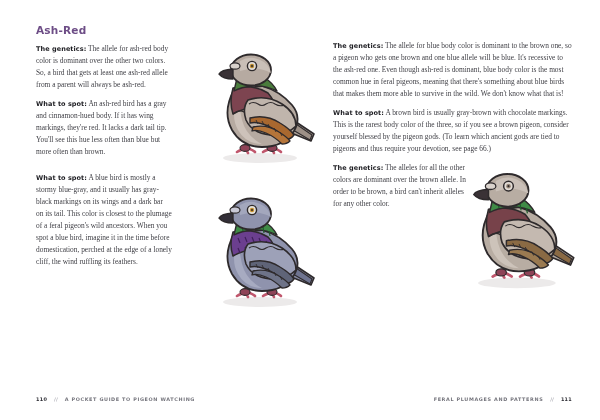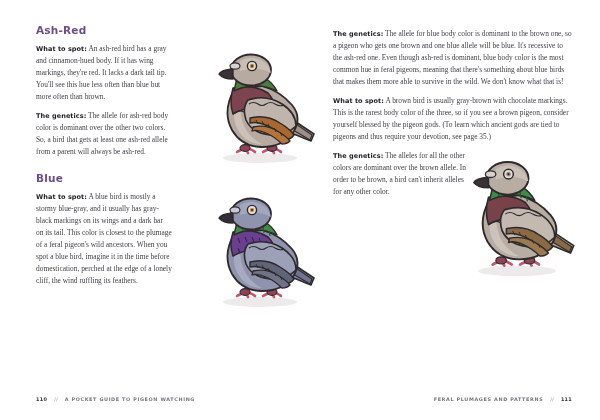--- a/index.html
+++ b/index.html
@@ -21,21 +21,21 @@
     background: #ffffff;
     display: flex;
   }
   .page {
     position: relative;
     width: 300px;
     height: 420px;
     box-sizing: border-box;
   }
   .page-left  { padding: 24px 20px 0 36px; }
-  .page-right { padding: 28px 28px 0 33px; }
+  .page-right { padding: 40px 28px 0 33px; }
 
   
   .heading {
     font-family: "DejaVu Sans", sans-serif;
     font-weight: bold;
     font-size: 10.5px;
     letter-spacing: 0.02em;
     color: #6d4d86;
     margin: 0 0 7px 0;
   }
@@ -140,23 +140,23 @@
           <ellipse cx="31" cy="28" rx="5" ry="3.2" fill="#d9d2cc" stroke="#2e2a2c" stroke-width="1.2"></ellipse>
 
           <circle cx="48" cy="28" r="4.6" fill="#e2dcd6" stroke="#2e2a2c" stroke-width="1.4"></circle>
           <circle cx="48" cy="28" r="2.2" fill="#b8892f"></circle>
           <circle cx="48" cy="28" r="1" fill="#2e2a2c"></circle>
         </svg>
       </div>
 
       <h2 class="heading">Ash-Red</h2>
 
+      <p class="para col-narrow"><span class="lead">The genetics:</span><span> The allele for ash-red body color is dominant over the other two colors. So, a bird that gets at least one ash-red allele from a parent will always be ash-red.</span></p>
+
       <p class="para col-narrow"><span class="lead">What to spot:</span><span> An ash-red bird has a gray and cinnamon-hued body. If it has wing markings, they're red. It lacks a dark tail tip. You'll see this hue less often than blue but more often than brown.</span></p>
-
-      <p class="para col-narrow"><span class="lead">The genetics:</span><span> The allele for ash-red body color is dominant over the other two colors. So, a bird that gets at least one ash-red allele from a parent will always be ash-red.</span></p>
     </div>
 
     <div class="sec" style="margin-top:14px;">
 
       <div class="figure fig-blue">
         <svg width="116" height="128" viewBox="0 0 116 128">
           <ellipse cx="56" cy="120" rx="37" ry="5" fill="#eceaea"></ellipse>
           <path d="M44 96 L43 110 M68 96 L69 110" stroke="#8f93ad" stroke-width="4" fill="none"></path>
           <path d="M43 110 q-7 2 -10 4 M43 110 q0 4 1 5 M43 110 q6 2 8 4" stroke="#c0576d" stroke-width="2.6" fill="none" stroke-linecap="round"></path>
           <path d="M69 110 q-7 2 -10 4 M69 110 q0 4 1 5 M69 110 q6 2 8 4" stroke="#c0576d" stroke-width="2.6" fill="none" stroke-linecap="round"></path>
@@ -181,40 +181,39 @@
           <ellipse cx="47" cy="32" rx="20" ry="15.5" fill="#8f93ad" stroke="#2e2a2c" stroke-width="1.8"></ellipse>
           <path d="M36 23 q12 -7 24 1 q6 5 7 11 q-14 -8 -31 -2 Z" fill="#a3a7bd"></path>
           <path d="M29 31 q-12 1 -14 5 q4 5 14 5 Z" fill="#332f38" stroke="#2e2a2c" stroke-width="1.4" stroke-linejoin="round"></path>
           <ellipse cx="31" cy="28" rx="5" ry="3.2" fill="#c9c9d6" stroke="#2e2a2c" stroke-width="1.2"></ellipse>
           <circle cx="48" cy="28" r="4.6" fill="#e6e2da" stroke="#2e2a2c" stroke-width="1.4"></circle>
           <circle cx="48" cy="28" r="2.2" fill="#c8912e"></circle>
           <circle cx="48" cy="28" r="1" fill="#2e2a2c"></circle>
         </svg>
       </div>
 
-      <h2 class="heading">Blue</h2>
 
       <p class="para col-left-flow"><span class="lead">What to spot:</span><span> A blue bird is mostly a stormy blue-gray, and it usually has gray-black markings on its wings and a dark bar on its tail. This color is closest to the plumage of a feral pigeon's wild ancestors. When you spot a blue bird, imagine it in the time before domestication, perched at the edge of a lonely cliff, the wind ruffling its feathers.</span></p>
     </div>
 
     <div class="footer footer-left">
       <span class="folio">110</span>
       <span class="slashes">//</span>
       <span class="runhead">A POCKET GUIDE TO PIGEON WATCHING</span>
     </div>
   </div>
 
   <div class="page page-right">
 
     <p class="para col-wide"><span class="lead">The genetics:</span><span> The allele for blue body color is dominant to the brown one, so a pigeon who gets one brown and one blue allele will be blue. It's recessive to the ash-red one. Even though ash-red is dominant, blue body color is the most common hue in feral pigeons, meaning that there's something about blue birds that makes them more able to survive in the wild. We don't know what that is!</span></p>
 
     <div class="sec">
 
 
-      <p class="para col-wide"><span class="lead">What to spot:</span><span> A brown bird is usually gray-brown with chocolate markings. This is the rarest body color of the three, so if you see a brown pigeon, consider yourself blessed by the pigeon gods. (To learn which ancient gods are tied to pigeons and thus require your devotion, see page 35.)</span></p>
+      <p class="para col-wide"><span class="lead">What to spot:</span><span> A brown bird is usually gray-brown with chocolate markings. This is the rarest body color of the three, so if you see a brown pigeon, consider yourself blessed by the pigeon gods. (To learn which ancient gods are tied to pigeons and thus require your devotion, see page 66.)</span></p>
 
       <div class="wrap-row">
         <p class="para col-narrow"><span class="lead">The genetics:</span><span> The alleles for all the other colors are dominant over the brown allele. In order to be brown, a bird can't inherit alleles for any other color.</span></p>
 
         <div class="figure fig-brown">
           <svg width="122" height="138" viewBox="0 0 116 128">
             <ellipse cx="56" cy="120" rx="37" ry="5" fill="#eceaea"></ellipse>
             <path d="M44 96 L43 110 M68 96 L69 110" stroke="#b8ada3" stroke-width="4" fill="none"></path>
             <path d="M43 110 q-7 2 -10 4 M43 110 q0 4 1 5 M43 110 q6 2 8 4" stroke="#c0576d" stroke-width="2.6" fill="none" stroke-linecap="round"></path>
             <path d="M69 110 q-7 2 -10 4 M69 110 q0 4 1 5 M69 110 q6 2 8 4" stroke="#c0576d" stroke-width="2.6" fill="none" stroke-linecap="round"></path>

